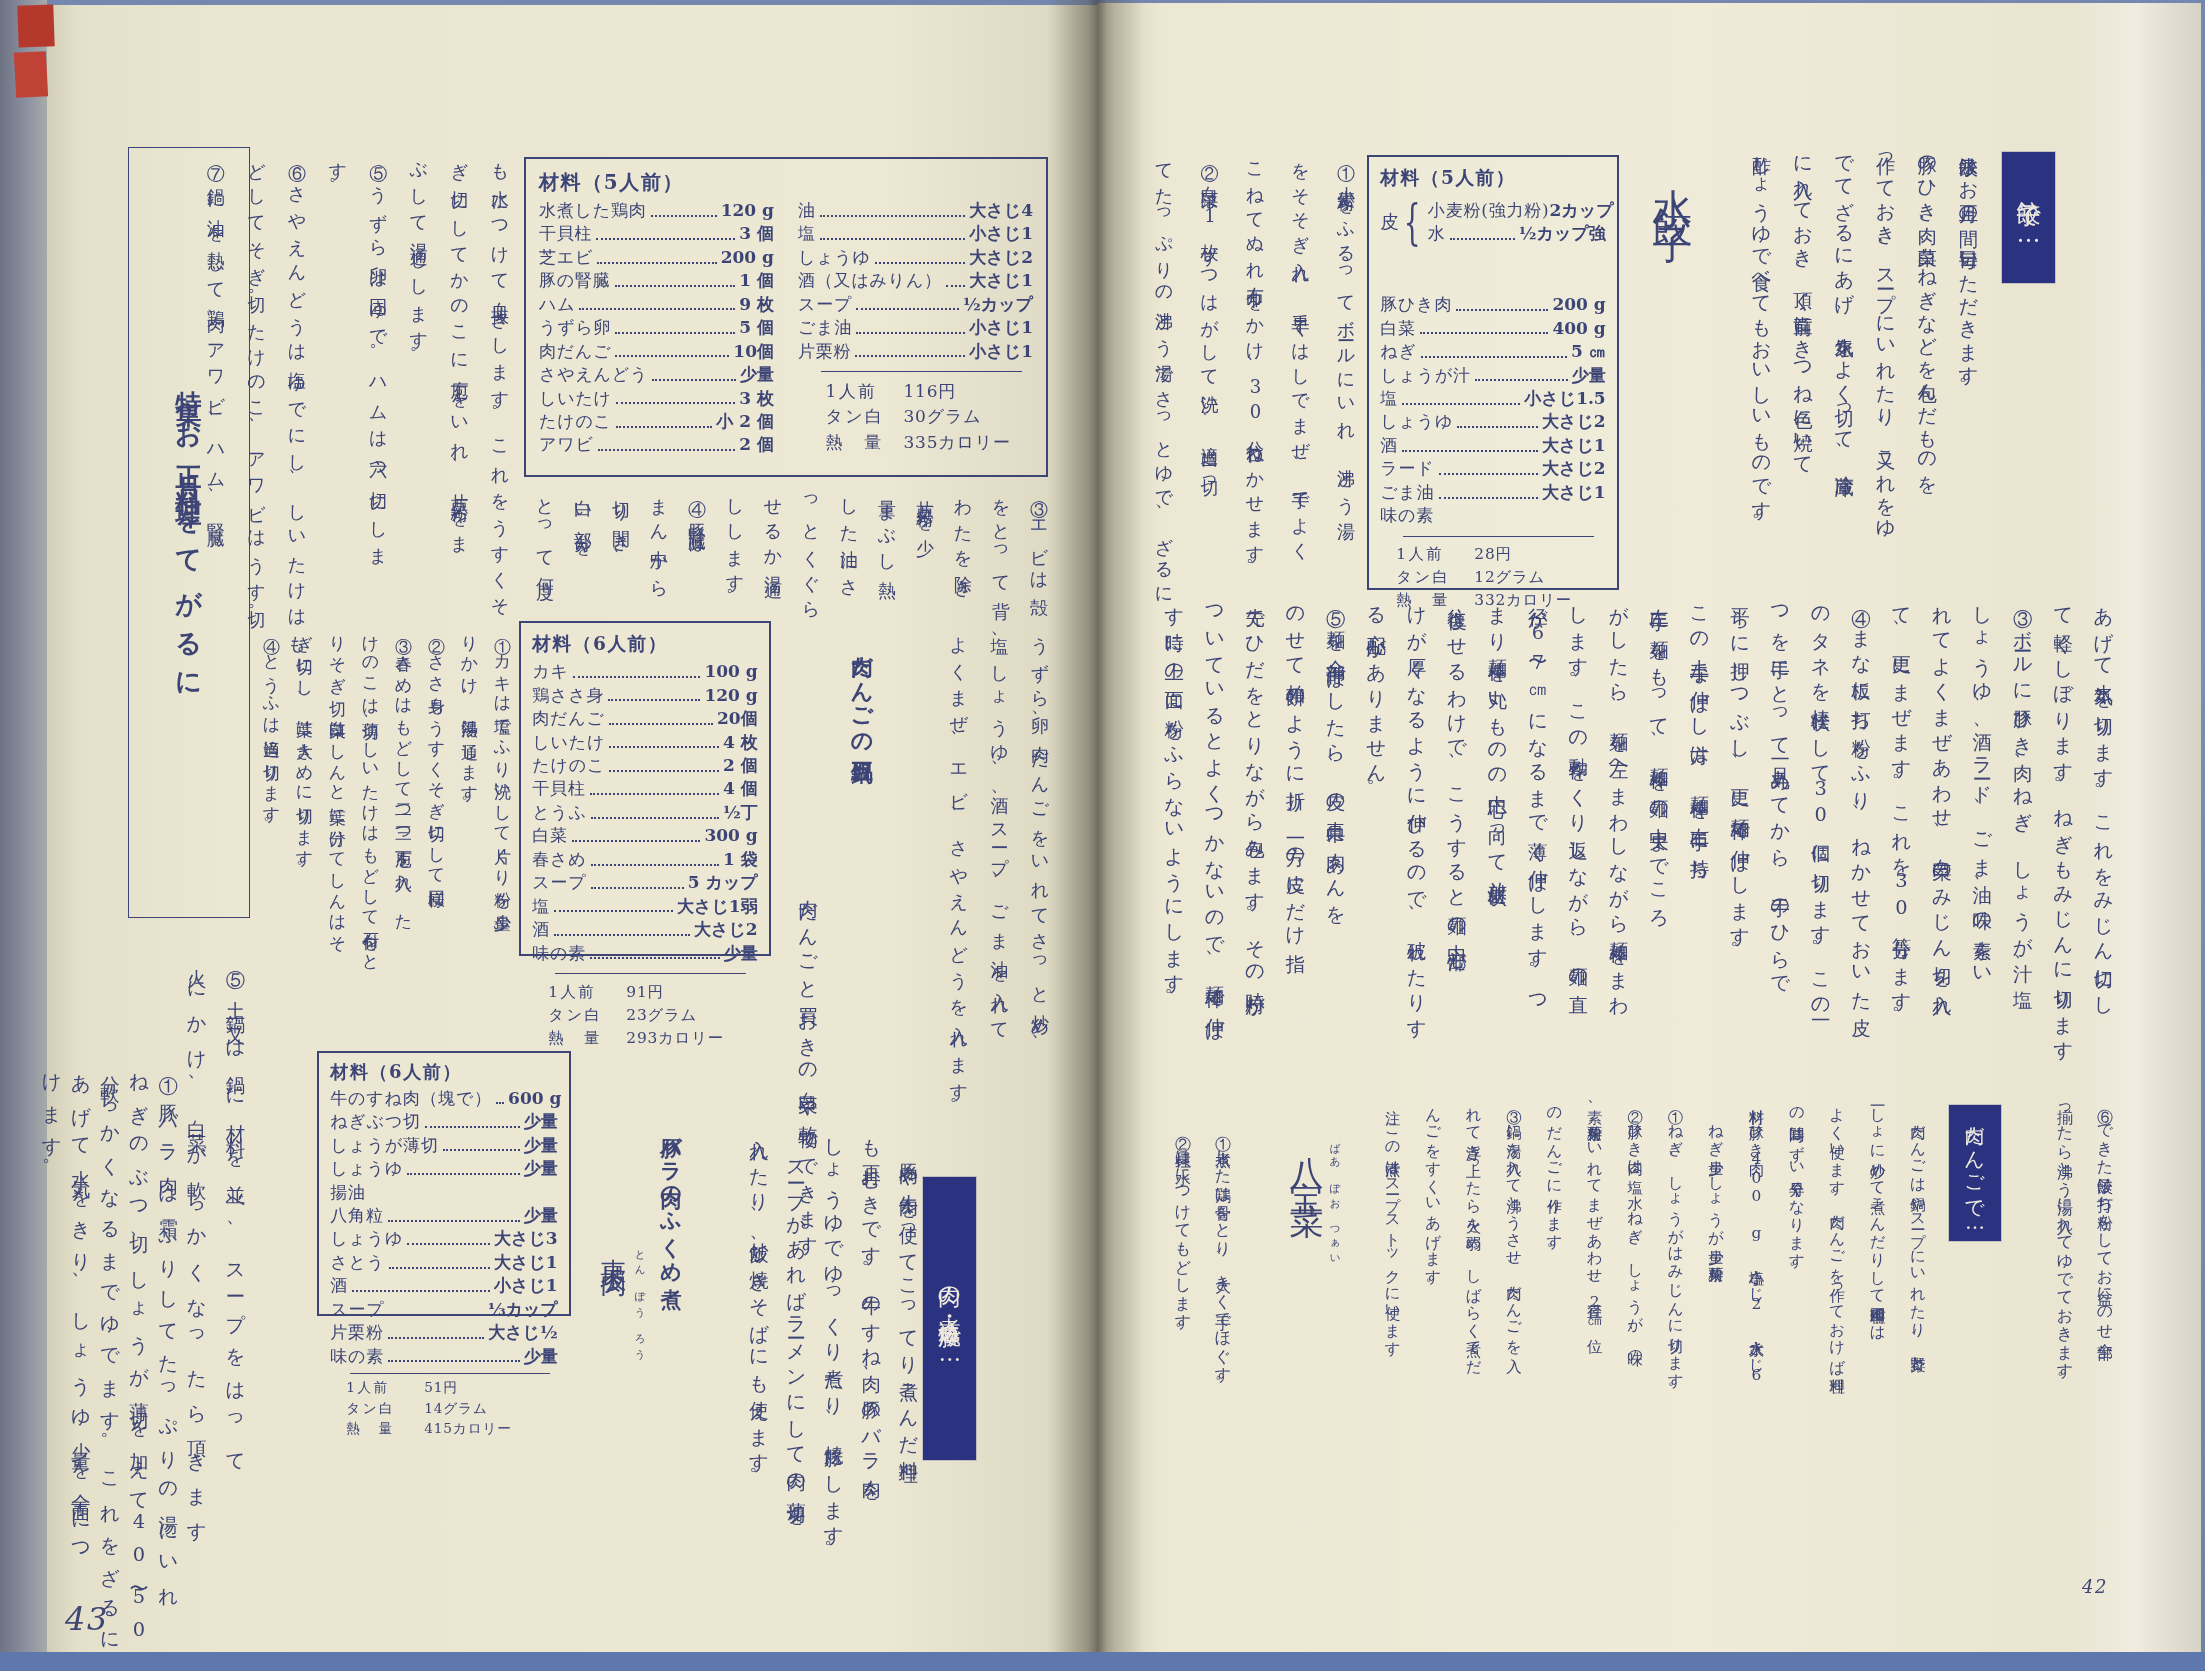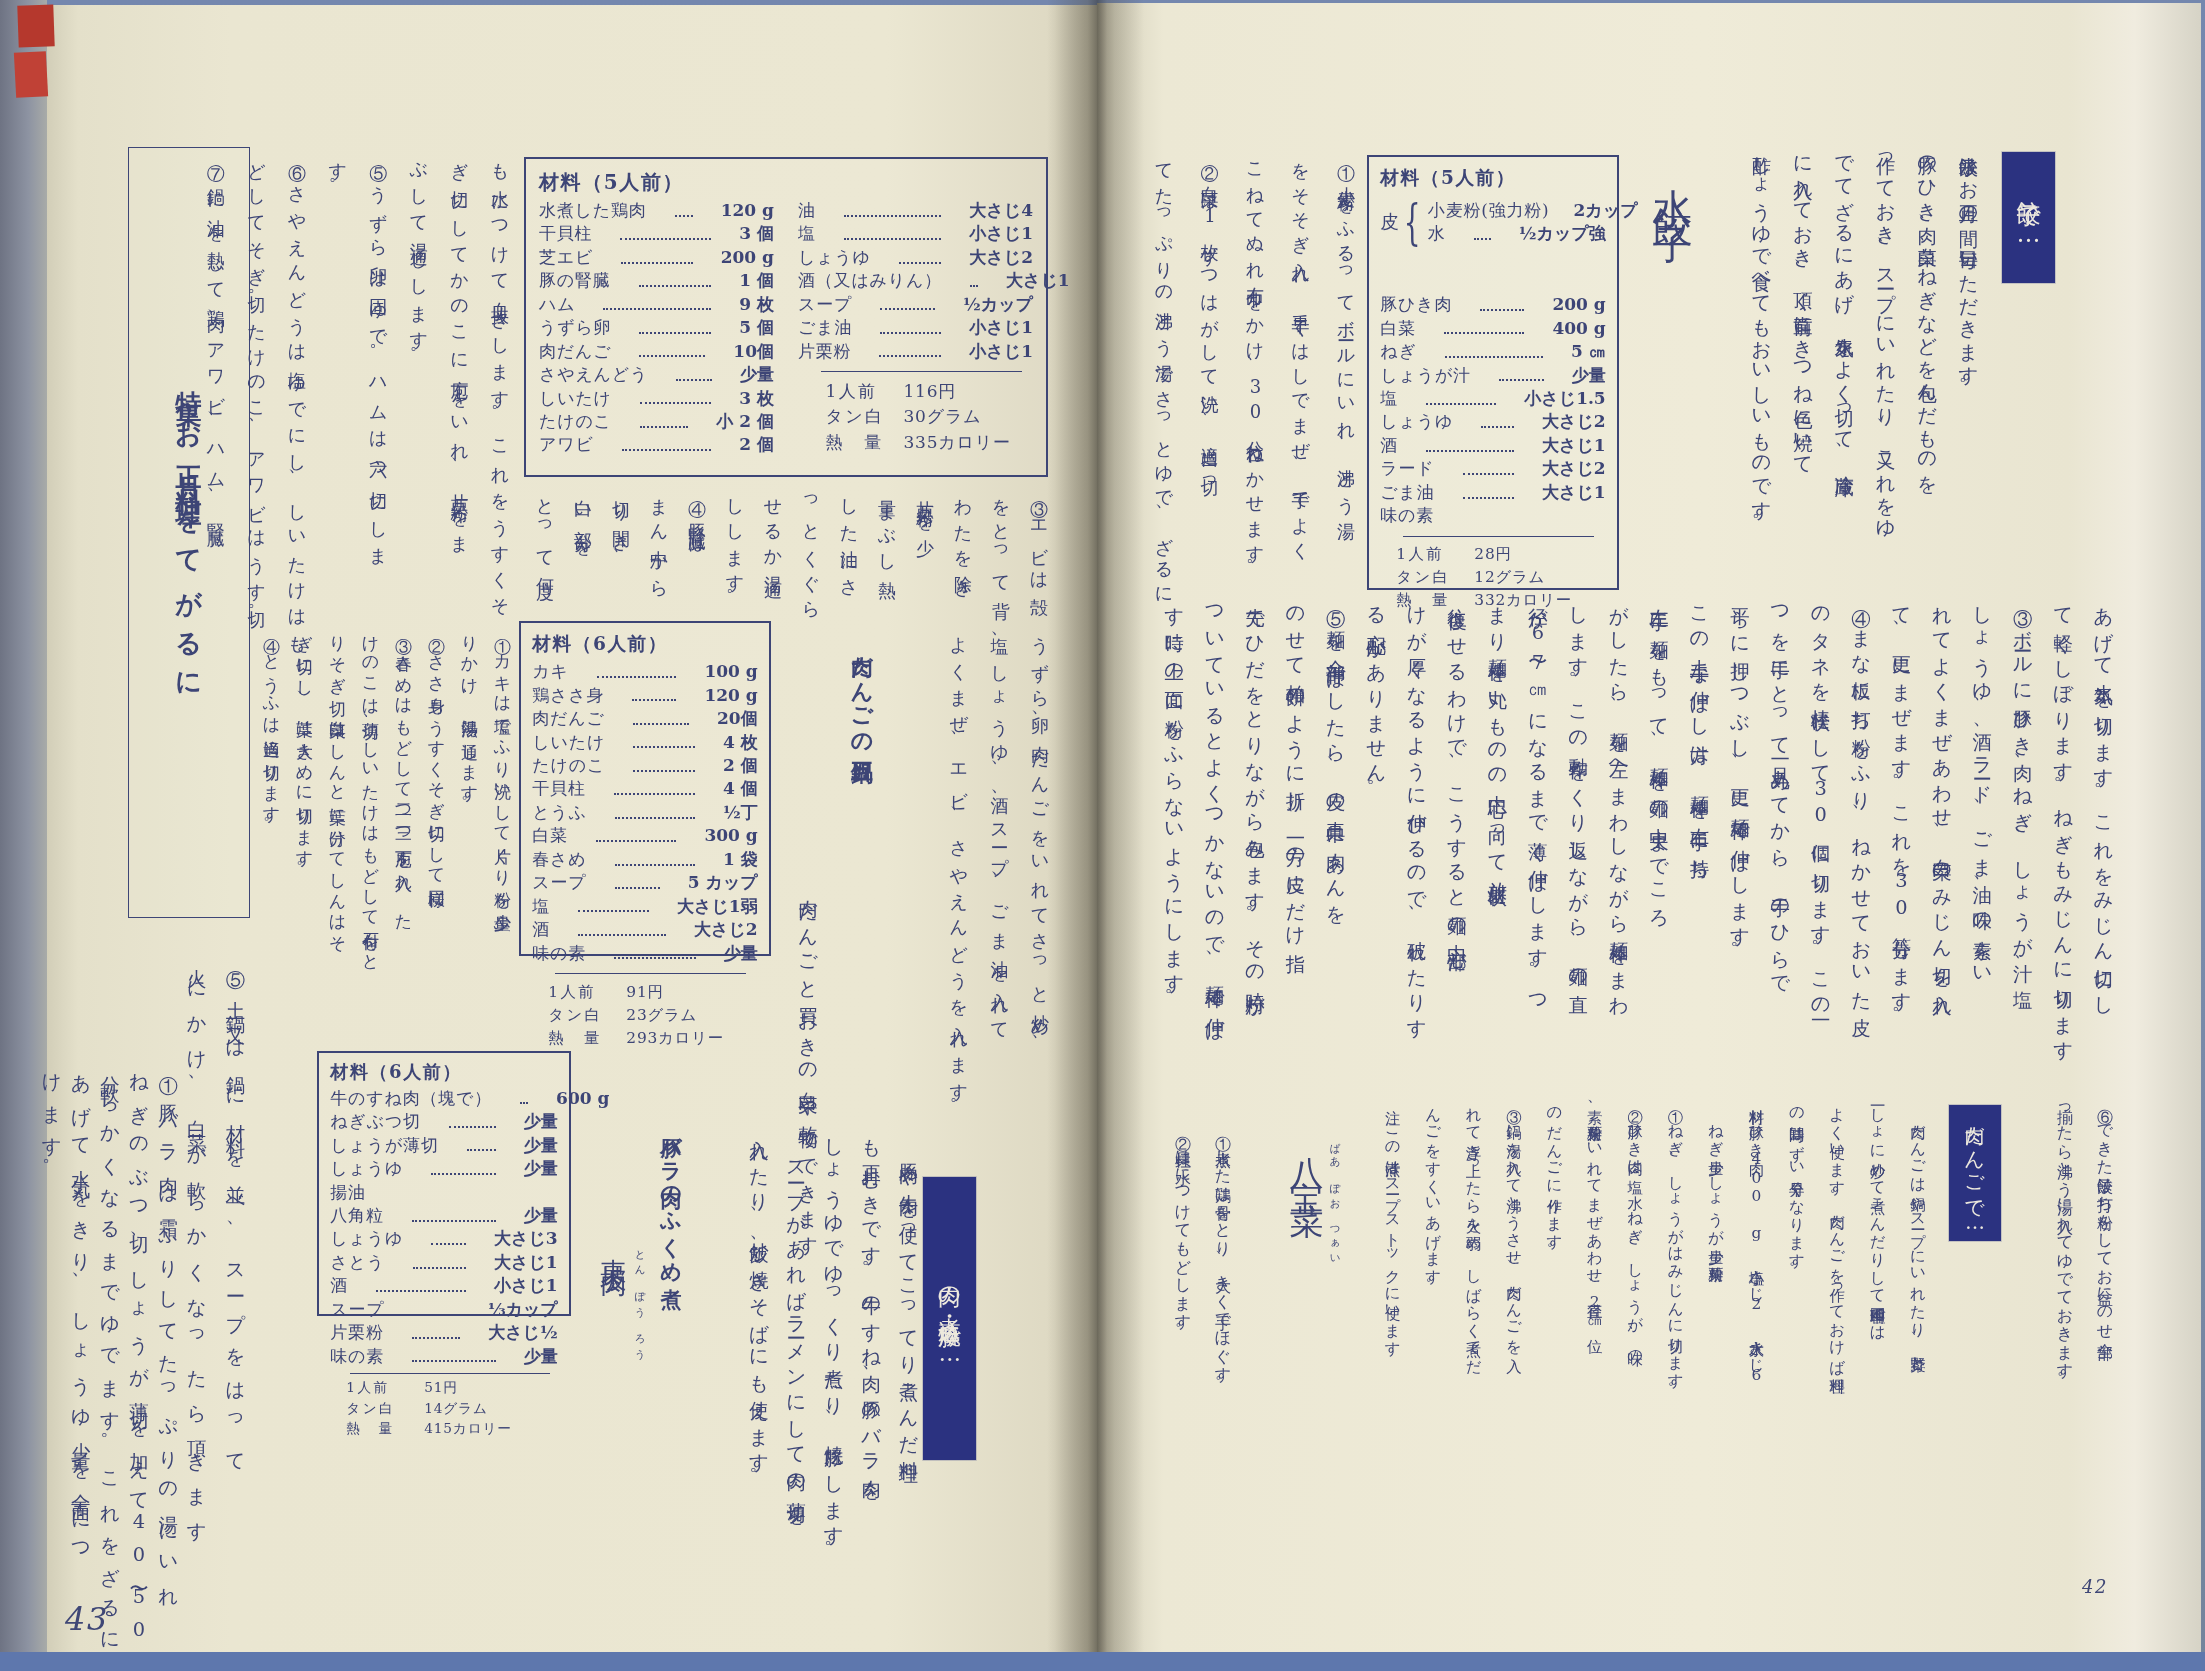--- a/index.html
+++ b/index.html
@@ -45,21 +45,21 @@
   .tag3{font-size:22.6px;letter-spacing:2.4px;}
 
   .sidebar{position:absolute;left:128px;top:147px;width:120px;height:769px;border:1.6px solid #3d4576;
     display:flex;align-items:center;justify-content:center;background:rgba(255,255,255,.04);}
   .sidebar .vcol{font-size:26px;letter-spacing:11.3px;font-weight:bold;}
 
   .ibox{position:absolute;border:2.4px solid #3d4576;box-sizing:border-box;padding:9.7px 13px;background:rgba(255,255,253,.05);}
   .ibox-title{font-size:20px;font-weight:bold;letter-spacing:1.6px;margin-bottom:3.2px;white-space:nowrap;}
   .ibox-cols{display:flex;gap:24px;}
   .ibox-col{flex:1;min-width:0;}
-  .irow{display:flex;align-items:flex-end;font-size:17px;line-height:1.38;gap:24px;}
+  .irow{display:flex;align-items:flex-end;font-size:17px;line-height:1.38;}
   .iname{white-space:nowrap;letter-spacing:0.8px;}
   .ilead{flex:1;border-bottom:2.4px dotted #3d4576;margin:0 4px 5.7px;min-width:8px;}
   .iamt{white-space:nowrap;margin-left:auto;font-weight:600;text-align:right;}
   .kawa{display:flex;align-items:center;}
   .kawa-label{font-size:18.6px;margin-right:1.6px;}
   .brace{font-size:48px;font-weight:100;transform:scaleX(.55);margin:0 0 0 -3.2px;}
   .kawa-rows{flex:1;min-width:0;}
   .nutsep{border-top:1.6px solid #3d4576;margin:8px 11.3px 6.5px 22.6px;}
   .nut{margin-left:27.5px;font-size:17px;}
   .nrow{display:flex;line-height:1.5;}

